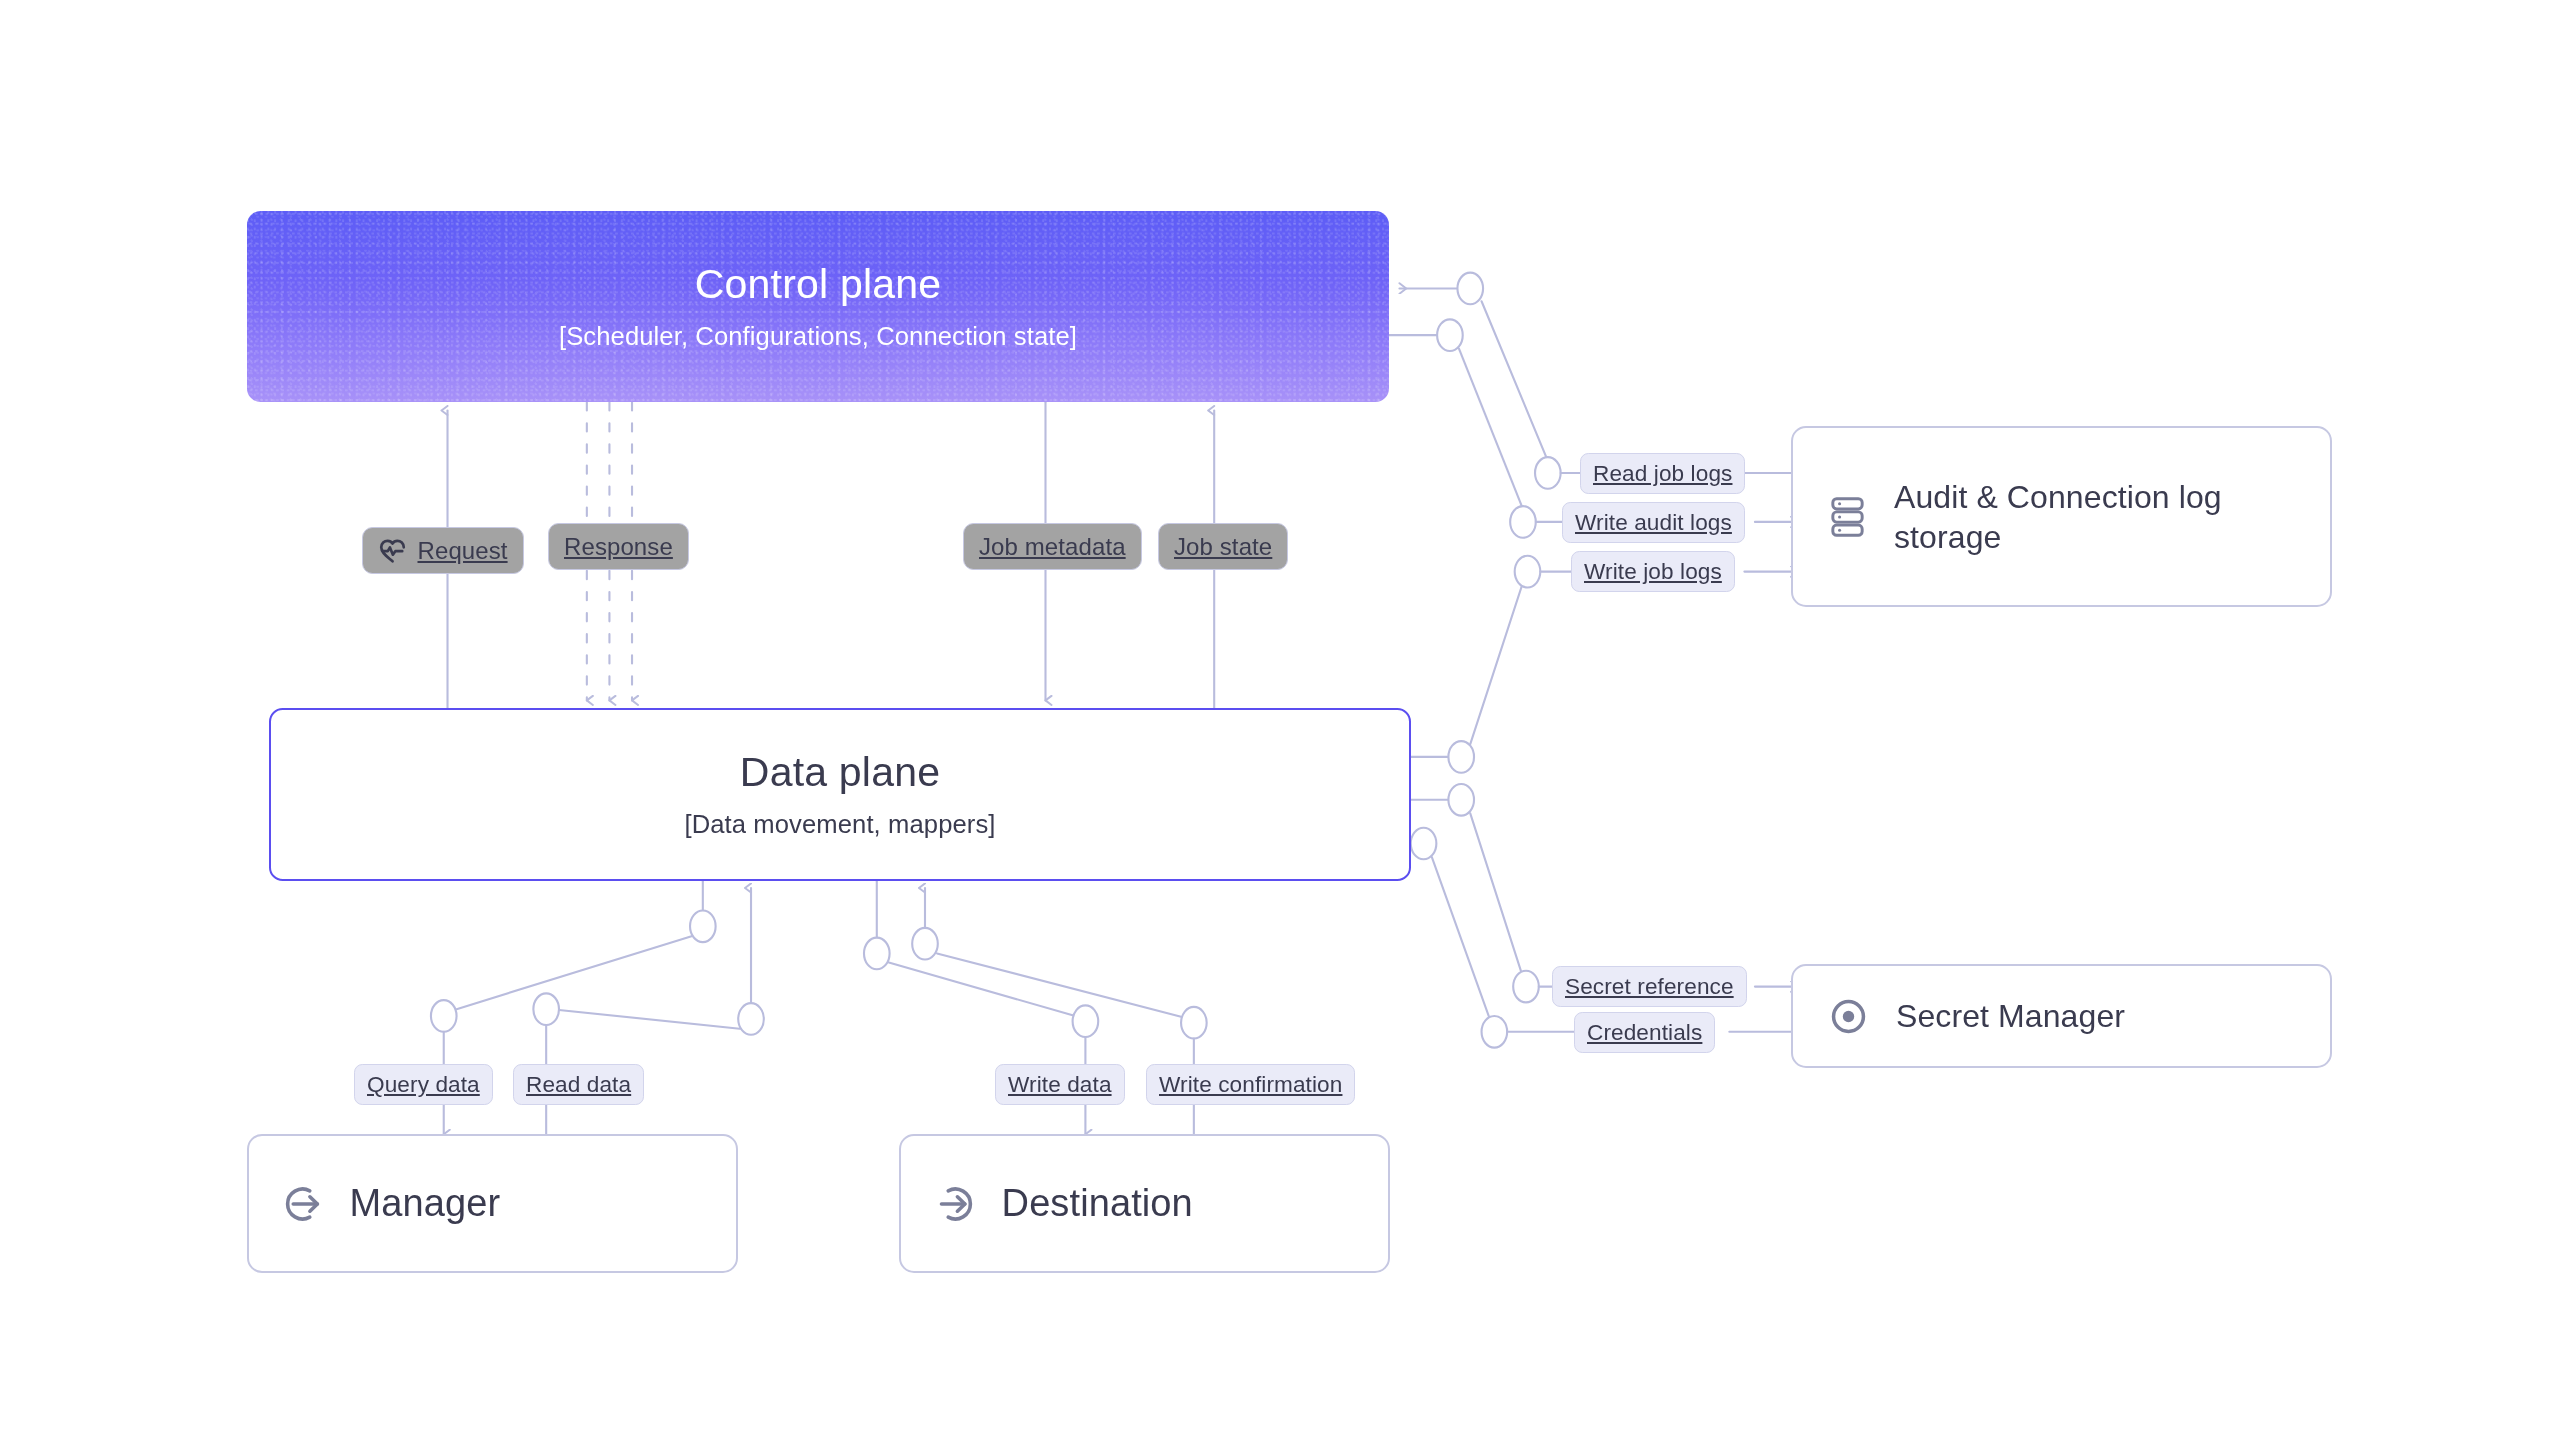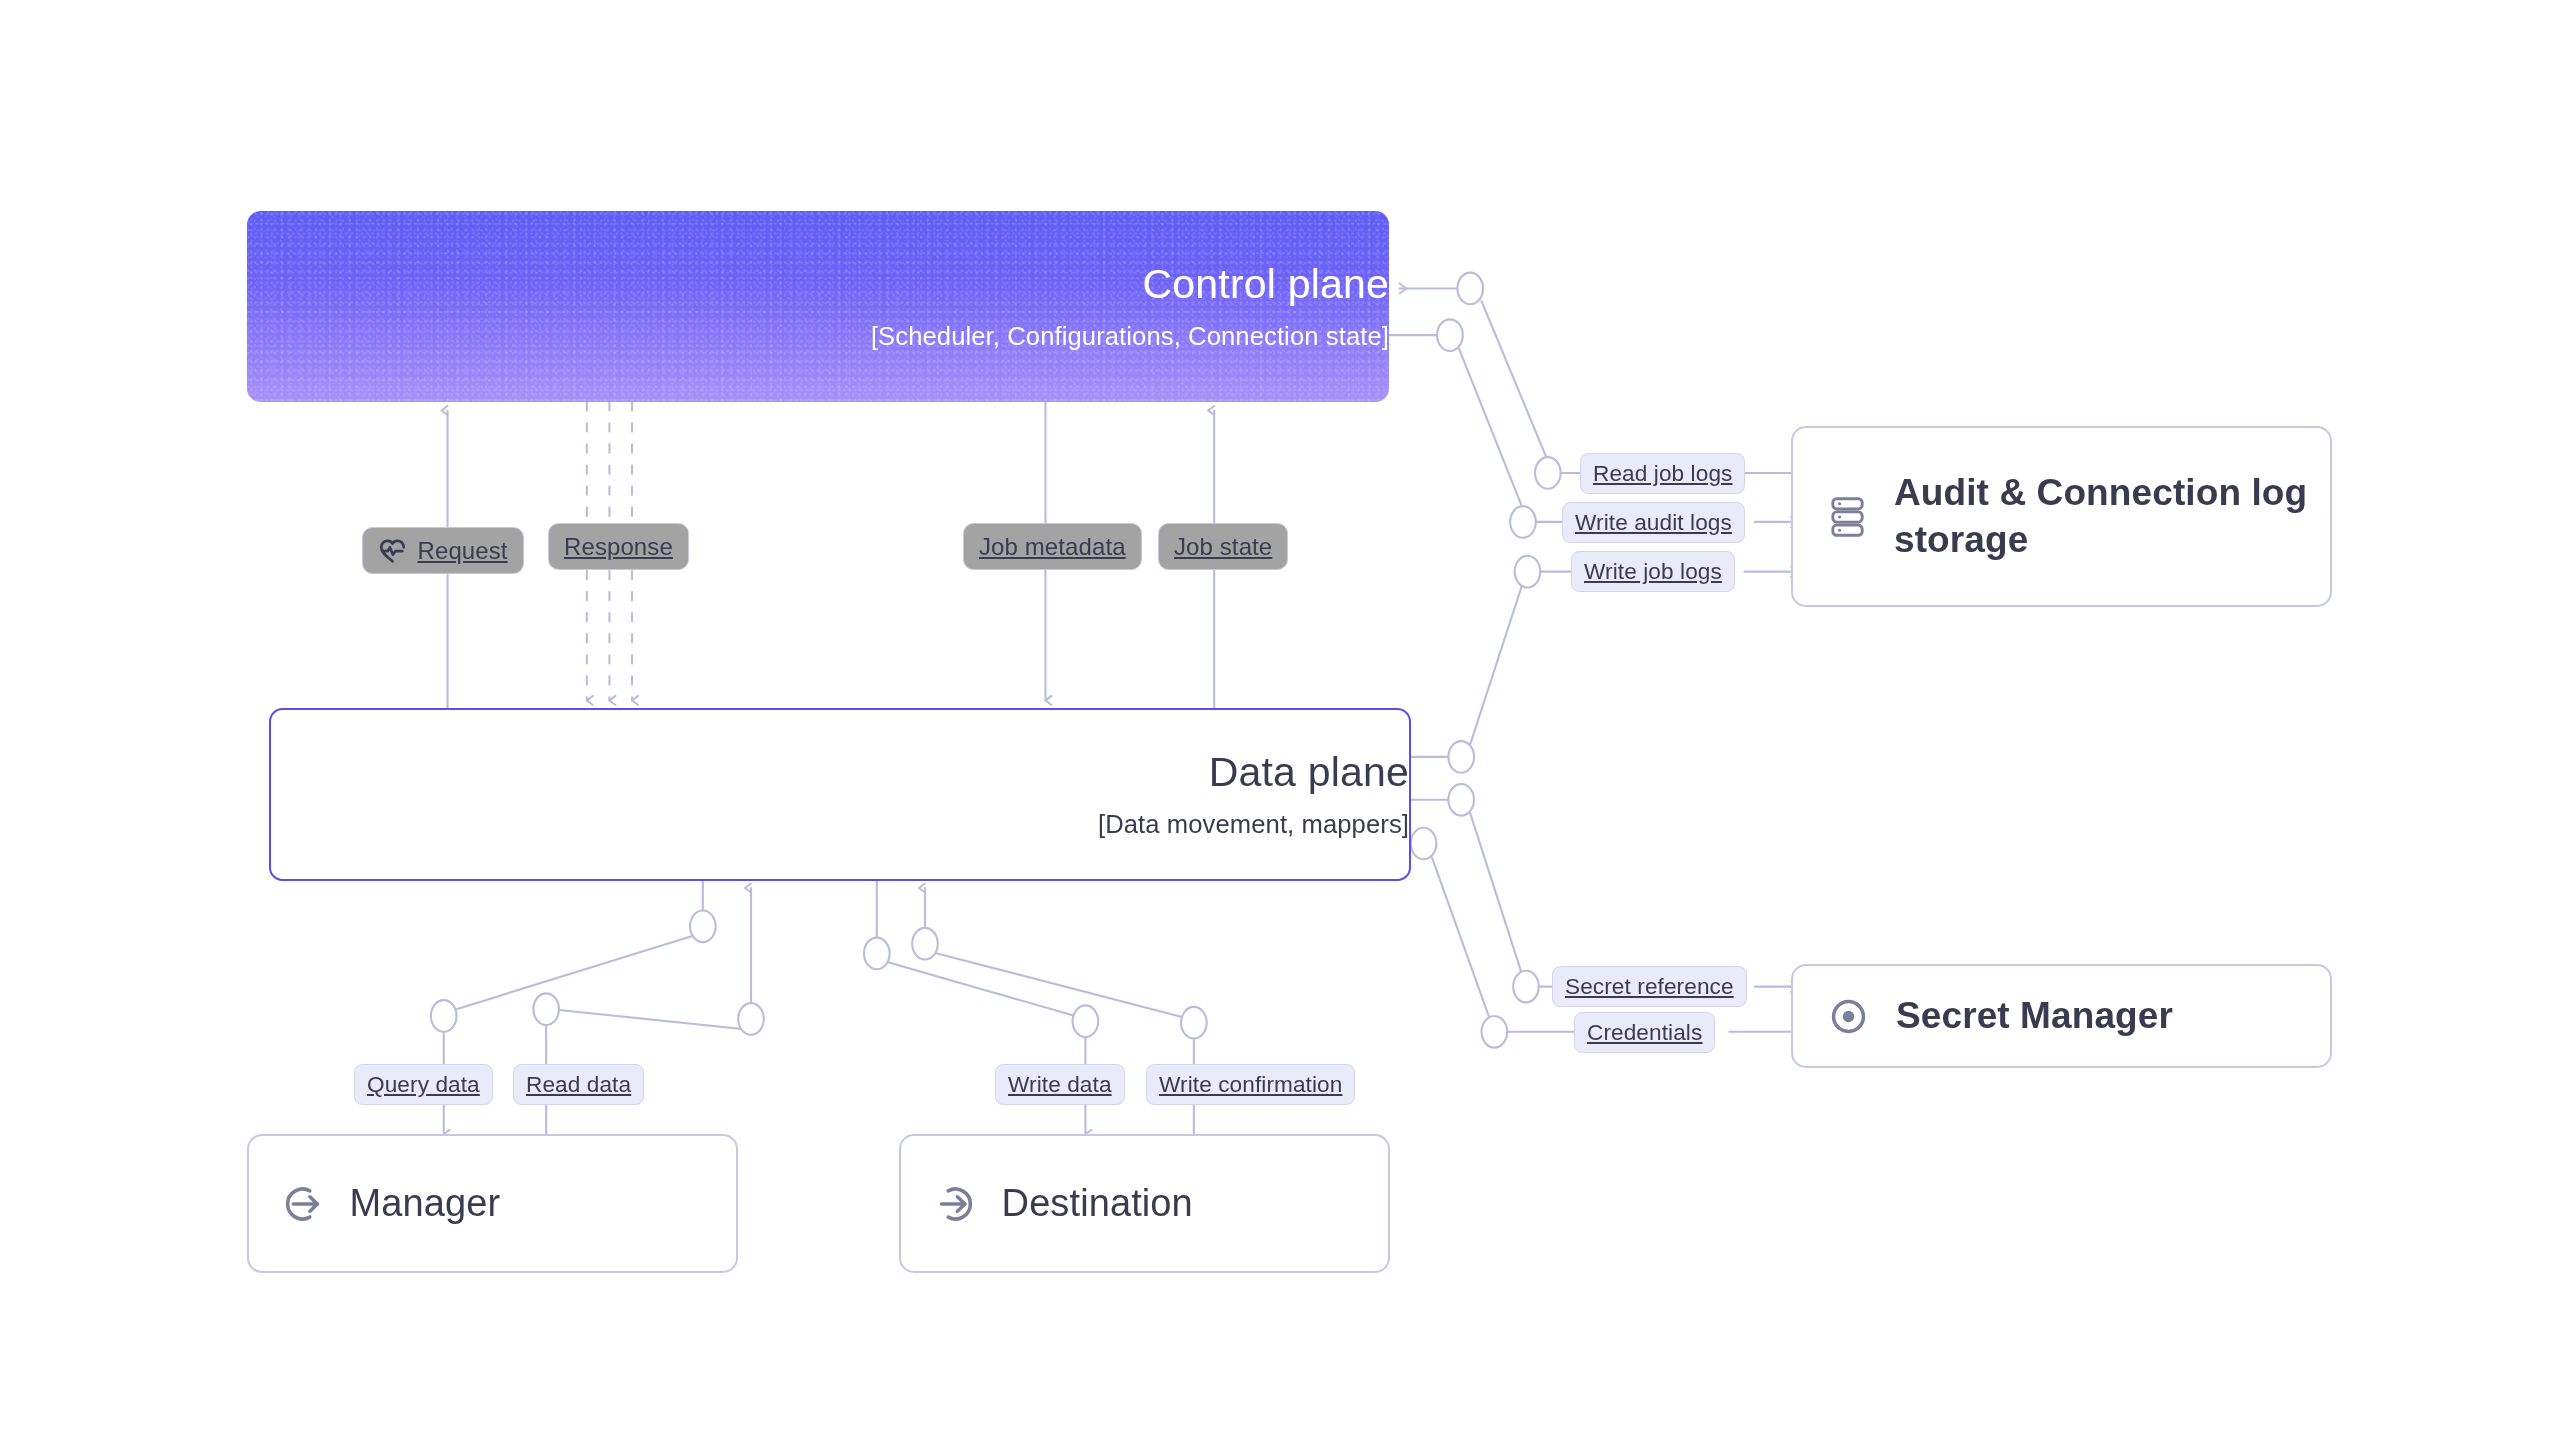--- a/index.html
+++ b/index.html
@@ -33,21 +33,21 @@
     pointer-events: none;
   }
 
   
   .plane {
     position: absolute;
     z-index: 2;
     box-sizing: border-box;
     display: flex;
     flex-direction: column;
-    align-items: flex-end;
+    align-items: center;
     justify-content: center;
     border-radius: 13.6px;
   }
   .plane .plane-title {
     font-size: 41px;
     font-weight: 400;
     letter-spacing: 0.2px;
     line-height: 1.1;
   }
   .plane .plane-sub {
@@ -91,22 +91,22 @@
     box-sizing: border-box;
     background: #ffffff;
     border: 2.3px solid #c6c8e2;
     border-radius: 15px;
     display: flex;
     align-items: center;
     padding-left: 35px;
     gap: 27px;
   }
   .service-card .svc-title {
-    font-size: 37px;
-    font-weight: 700;
+    font-size: 32px;
+    font-weight: 400;
     color: #3a3b4f;
     line-height: 1.25;
     letter-spacing: 0.1px;
   }
   #audit-storage { left: 1791px; top: 426px; width: 541px; height: 181px; }
   #secret-manager { left: 1791px; top: 964px; width: 541px; height: 104px; }
 
   
   .node-card {
     position: absolute;

